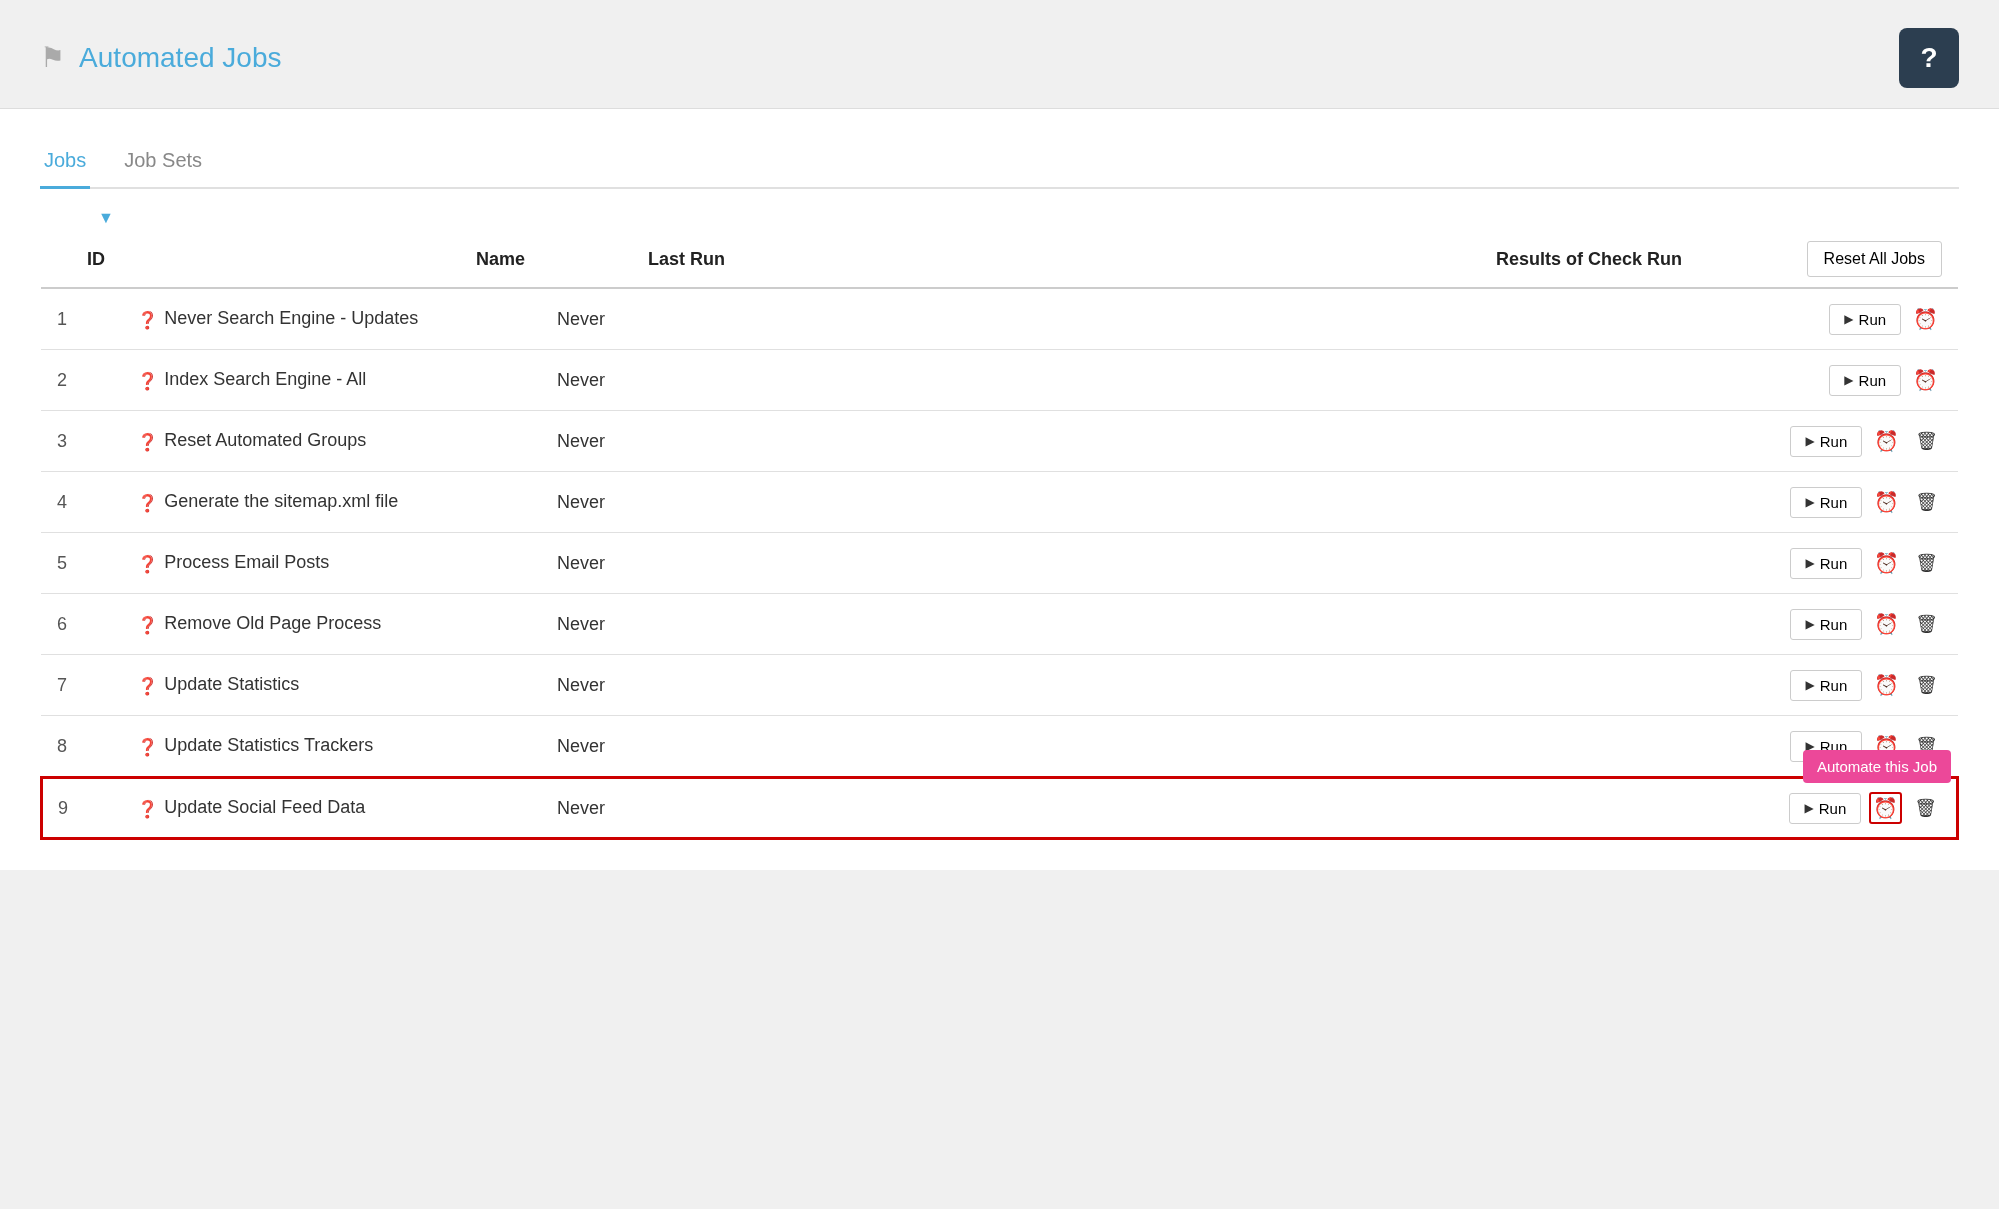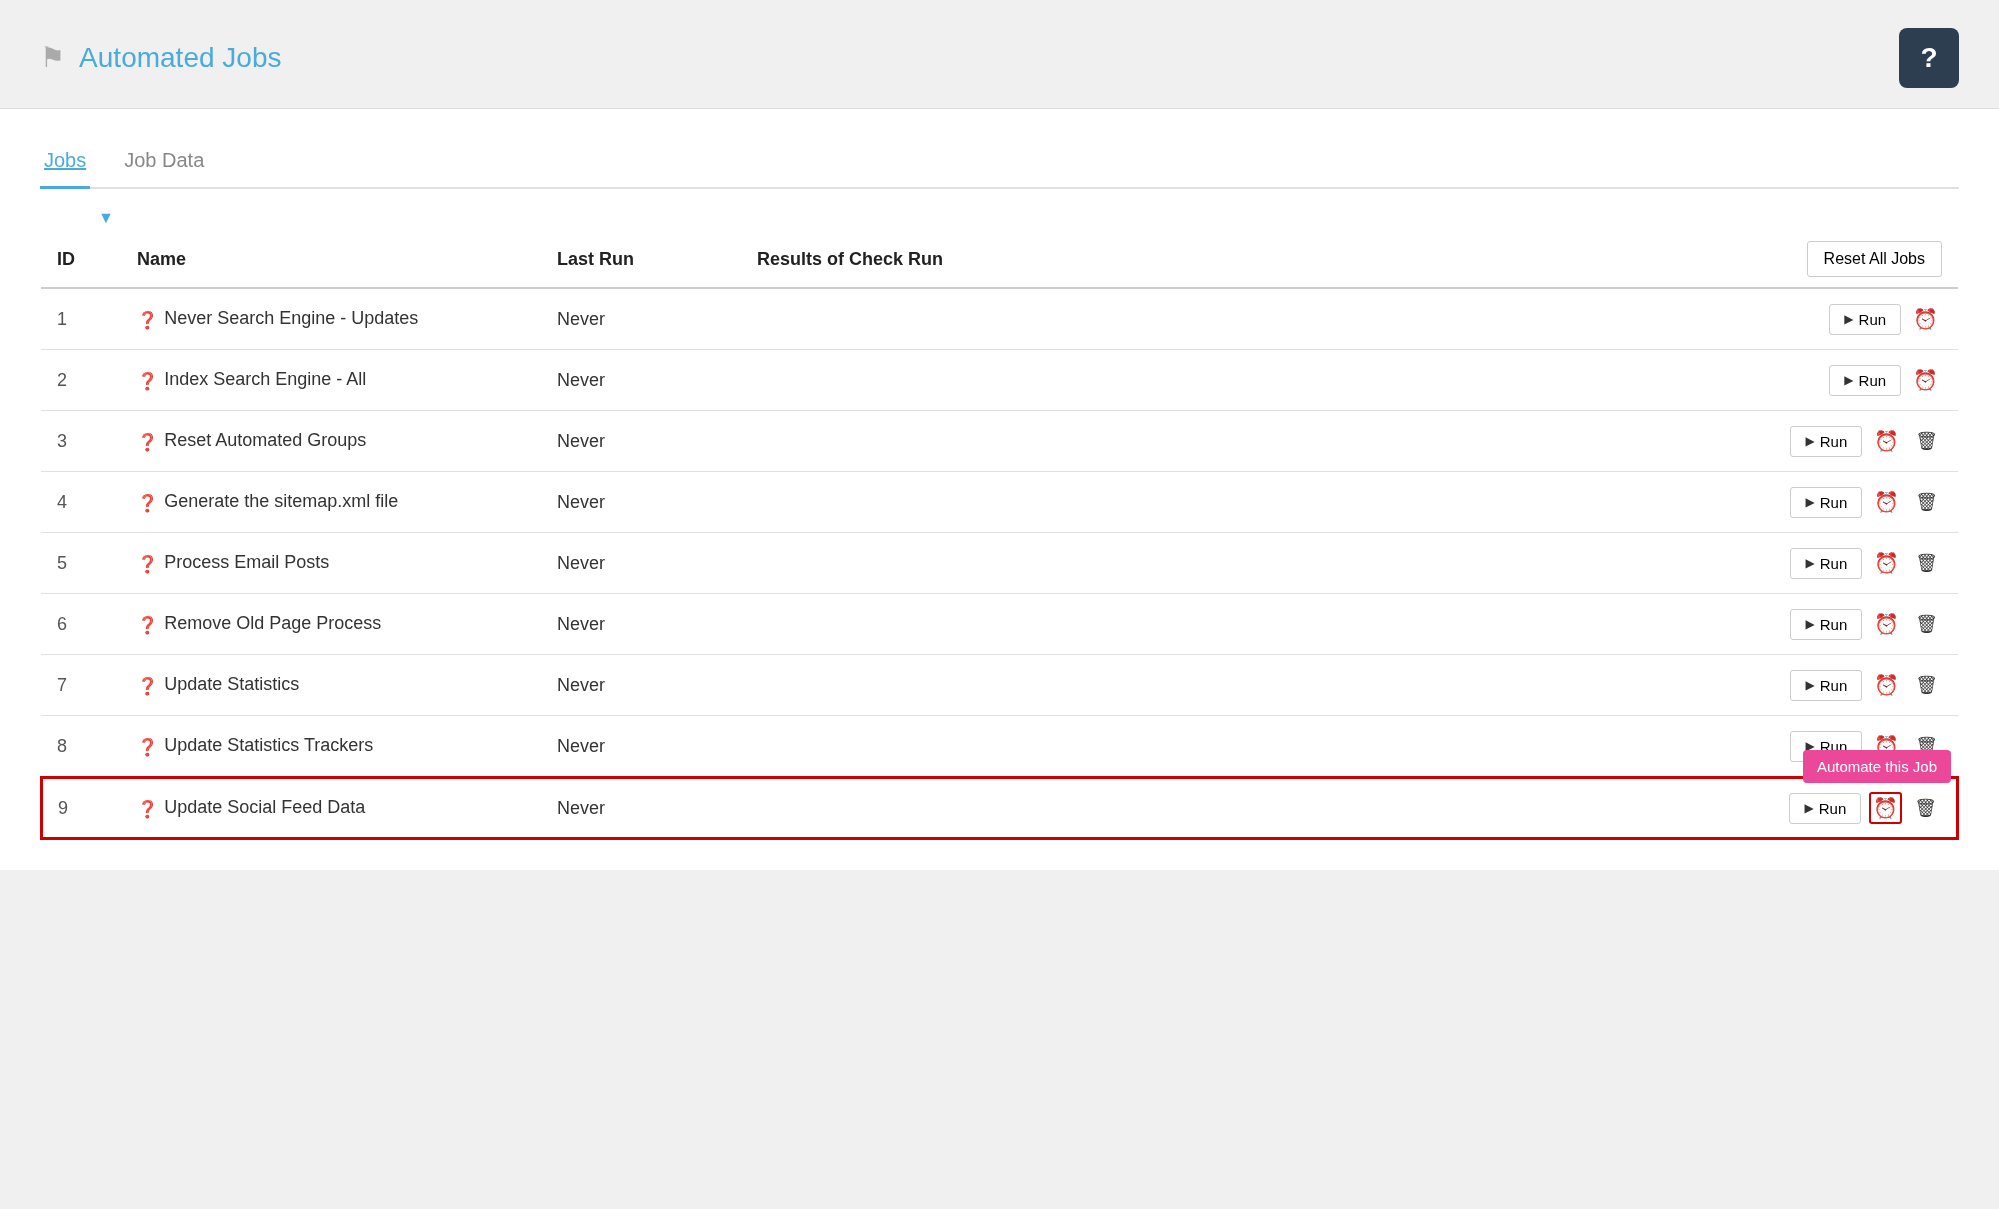--- a/index.html
+++ b/index.html
@@ -63,38 +63,37 @@
       font-size: 20px;
       cursor: pointer;
       border-bottom: 3px solid transparent;
       margin-bottom: -2px;
       color: #888;
     }
     .tab.active {
       color: #4aabdb;
       border-bottom: 3px solid #4aabdb;
       font-weight: 500;
-      text-decoration: underline;
     }
     .table-container {
       margin-top: 20px;
     }
     .sort-arrow {
       color: #4aabdb;
       font-size: 16px;
       margin-bottom: 4px;
       padding-left: 58px;
     }
     table {
       width: 100%;
       border-collapse: collapse;
       font-size: 18px;
     }
     thead tr th {
-      text-align: left;
+      text-align: right;
       font-weight: 600;
       padding: 10px 16px;
       border-bottom: 2px solid #ccc;
       color: #222;
       font-size: 18px;
     }
     thead tr th.col-id { width: 80px; }
     thead tr th.col-name { width: 420px; }
     thead tr th.col-lastrun { width: 200px; }
     thead tr th.col-results { width: auto; }
@@ -206,21 +205,21 @@
   <div class="header-left">
     <span class="bookmark-icon">⚑</span>
     <h1 class="page-title">Automated Jobs</h1>
   </div>
   <button class="help-button">?</button>
 </div>
 
 <div class="content-area">
   <div class="tabs">
     <div class="tab active">Jobs</div>
-    <div class="tab">Job Data</div>
+    <div class="tab">Job Sets</div>
   </div>
 
   <div class="table-container">
     <div class="sort-arrow">▼</div>
     <table>
       <thead>
         <tr>
           <th class="col-id">ID</th>
           <th class="col-name">Name</th>
           <th class="col-lastrun">Last Run</th>

